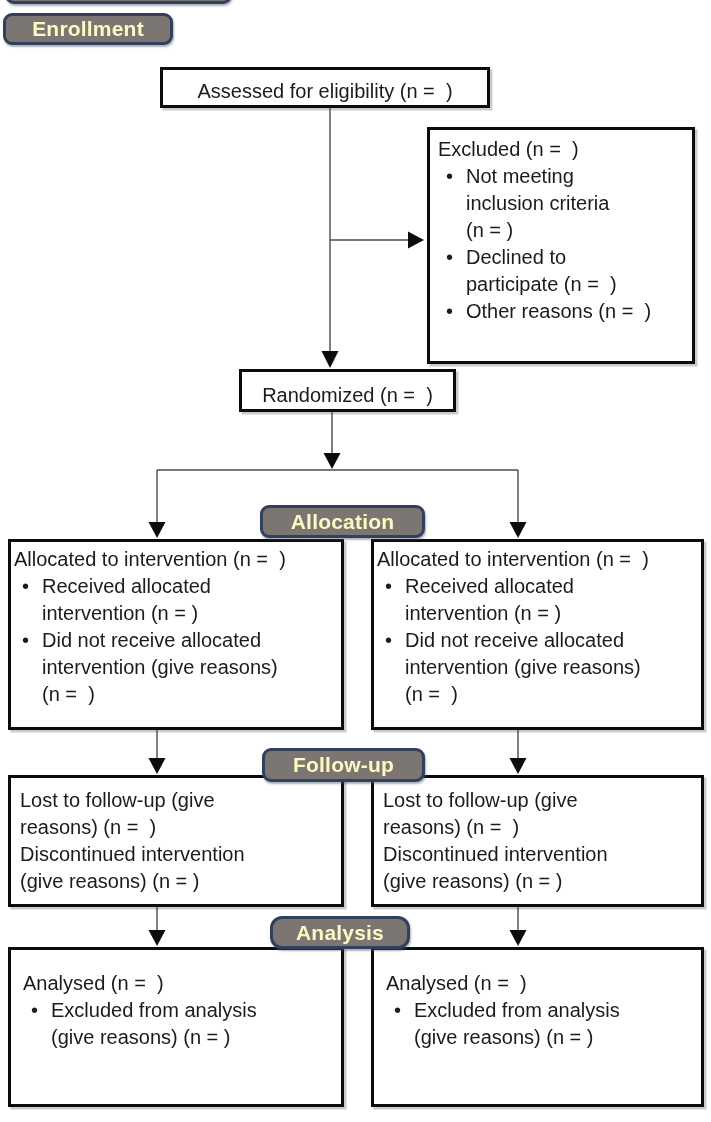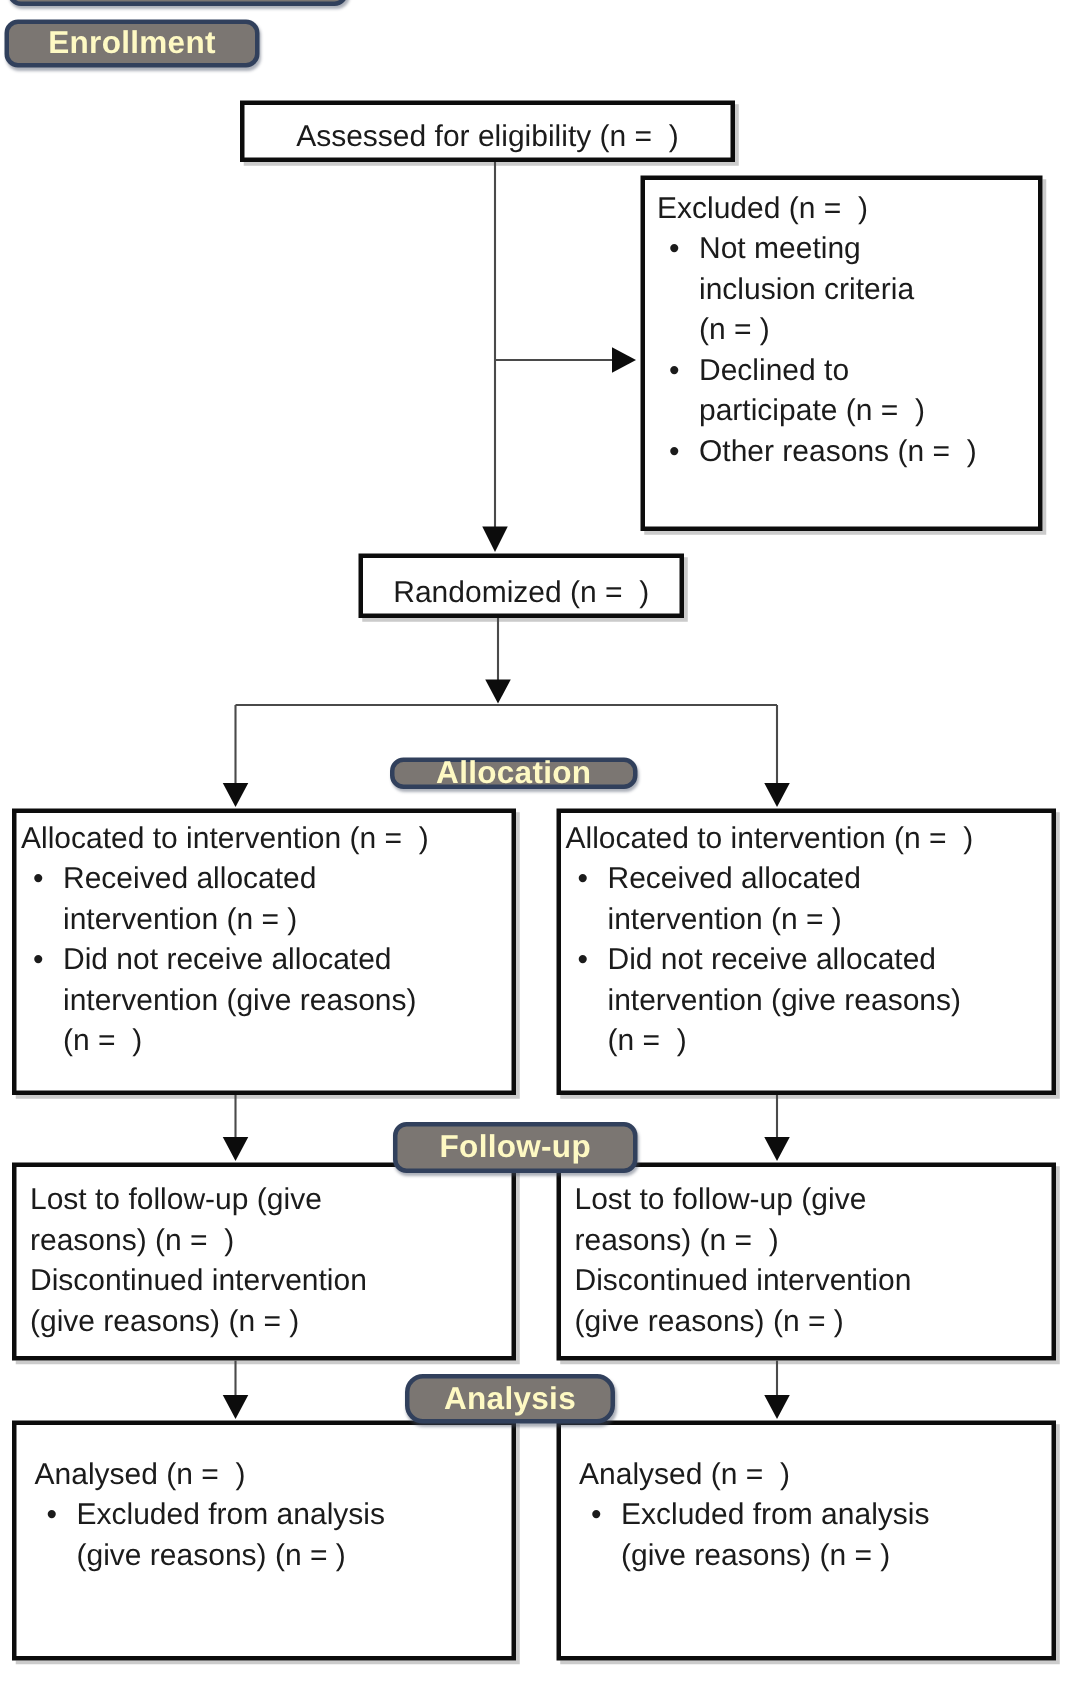--- a/index.html
+++ b/index.html
@@ -21,23 +21,23 @@
   .stage{
     position:absolute;background:#7b7672;border:3px solid #31405c;border-radius:9px;
     color:#fef9c3;font-weight:bold;font-size:21px;letter-spacing:0.2px;
     display:flex;align-items:center;justify-content:center;box-sizing:border-box;z-index:3;
     box-shadow:1px 2px 2px rgba(70,80,100,0.45);
   }
   
   #cropped-top{left:5px;top:-24px;width:227px;height:28px;}
   #lbl-enrollment{left:3px;top:13px;width:170px;height:32px;}
   #box-assessed{left:160px;top:67px;width:330px;height:41px;}
-  #box-excluded{left:427px;top:117px;width:268px;height:237px;padding:6px 8px 0 8px;}
+  #box-excluded{left:427px;top:127px;width:268px;height:237px;padding:6px 8px 0 8px;}
   #box-randomized{left:239px;top:369px;width:217px;height:43px;}
-  #lbl-allocation{left:260px;top:505px;width:165px;height:21px;}
+  #lbl-allocation{left:260px;top:505px;width:165px;height:33px;}
   #box-alloc-left{left:8px;top:539px;width:336px;height:191px;padding:4px 4px 0 3px;}
   #box-alloc-right{left:371px;top:539px;width:333px;height:191px;padding:4px 4px 0 3px;}
   #lbl-followup{left:262px;top:748px;width:163px;height:34px;}
   #box-fu-left{left:8px;top:775px;width:336px;height:132px;padding:9px 6px 0 9px;}
   #box-fu-right{left:371px;top:775px;width:333px;height:132px;padding:9px 6px 0 9px;}
   #lbl-analysis{left:270px;top:916px;width:140px;height:33px;border-radius:12px;}
   #box-an-left{left:8px;top:947px;width:336px;height:160px;padding:20px 6px 0 12px;}
   #box-an-right{left:371px;top:947px;width:333px;height:160px;padding:20px 6px 0 12px;}
 </style>
 </head>

